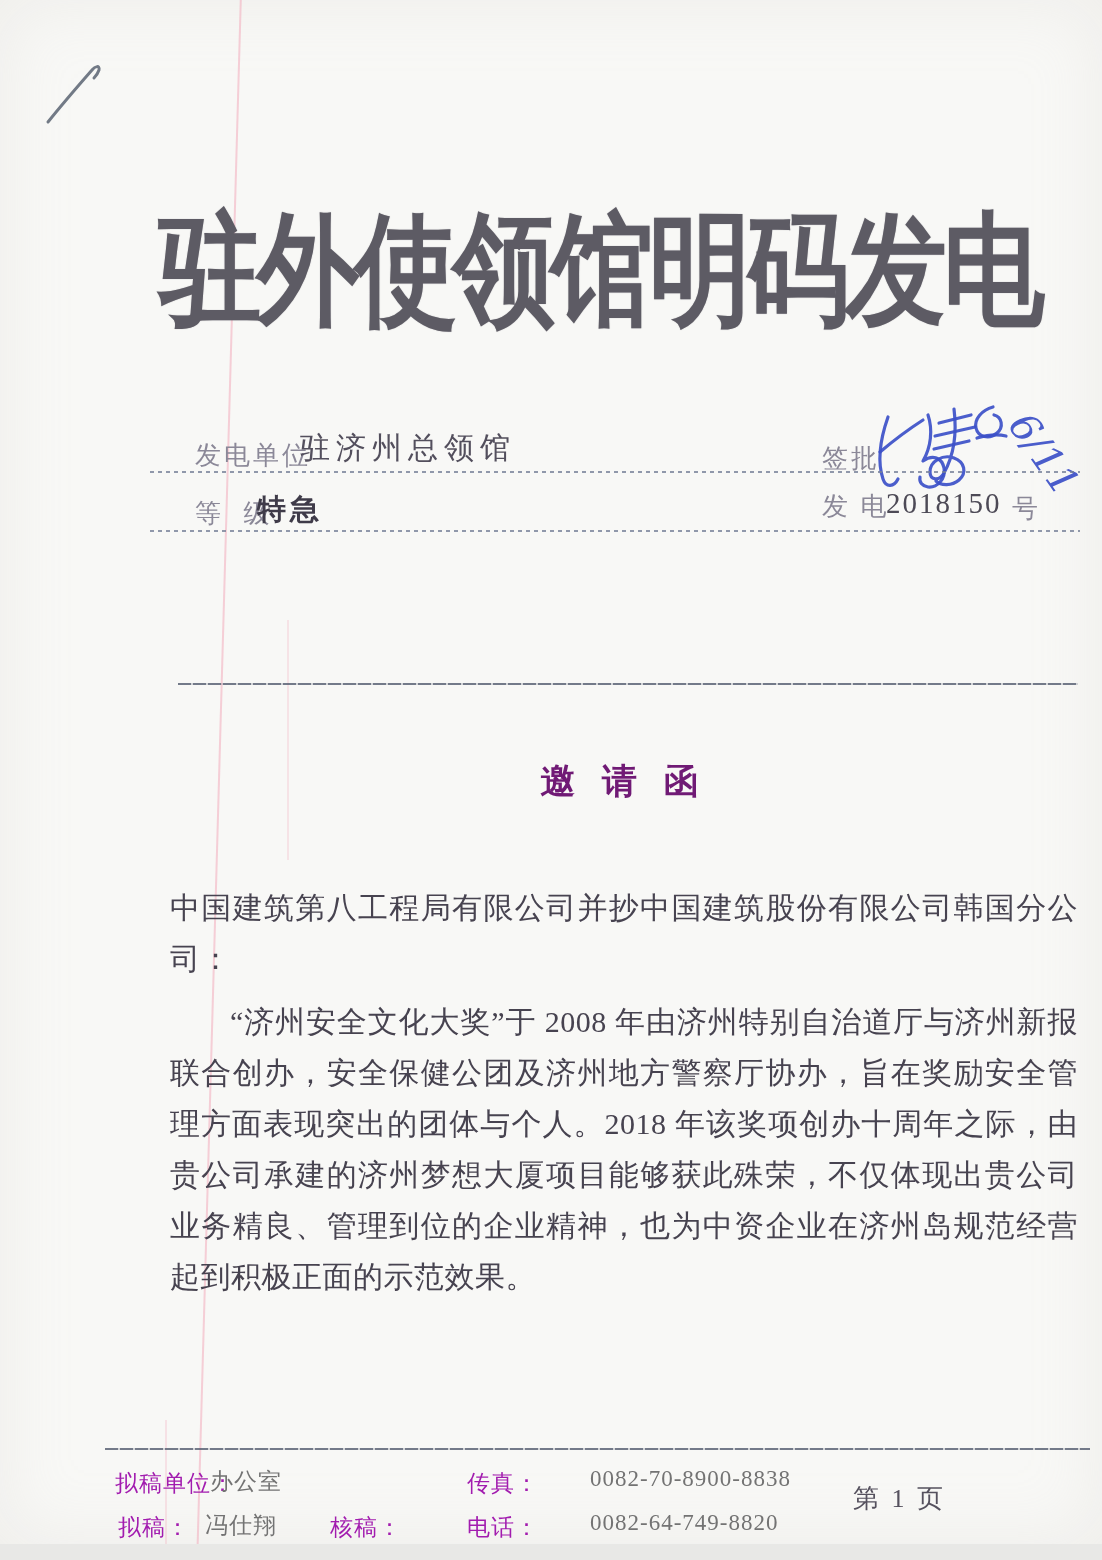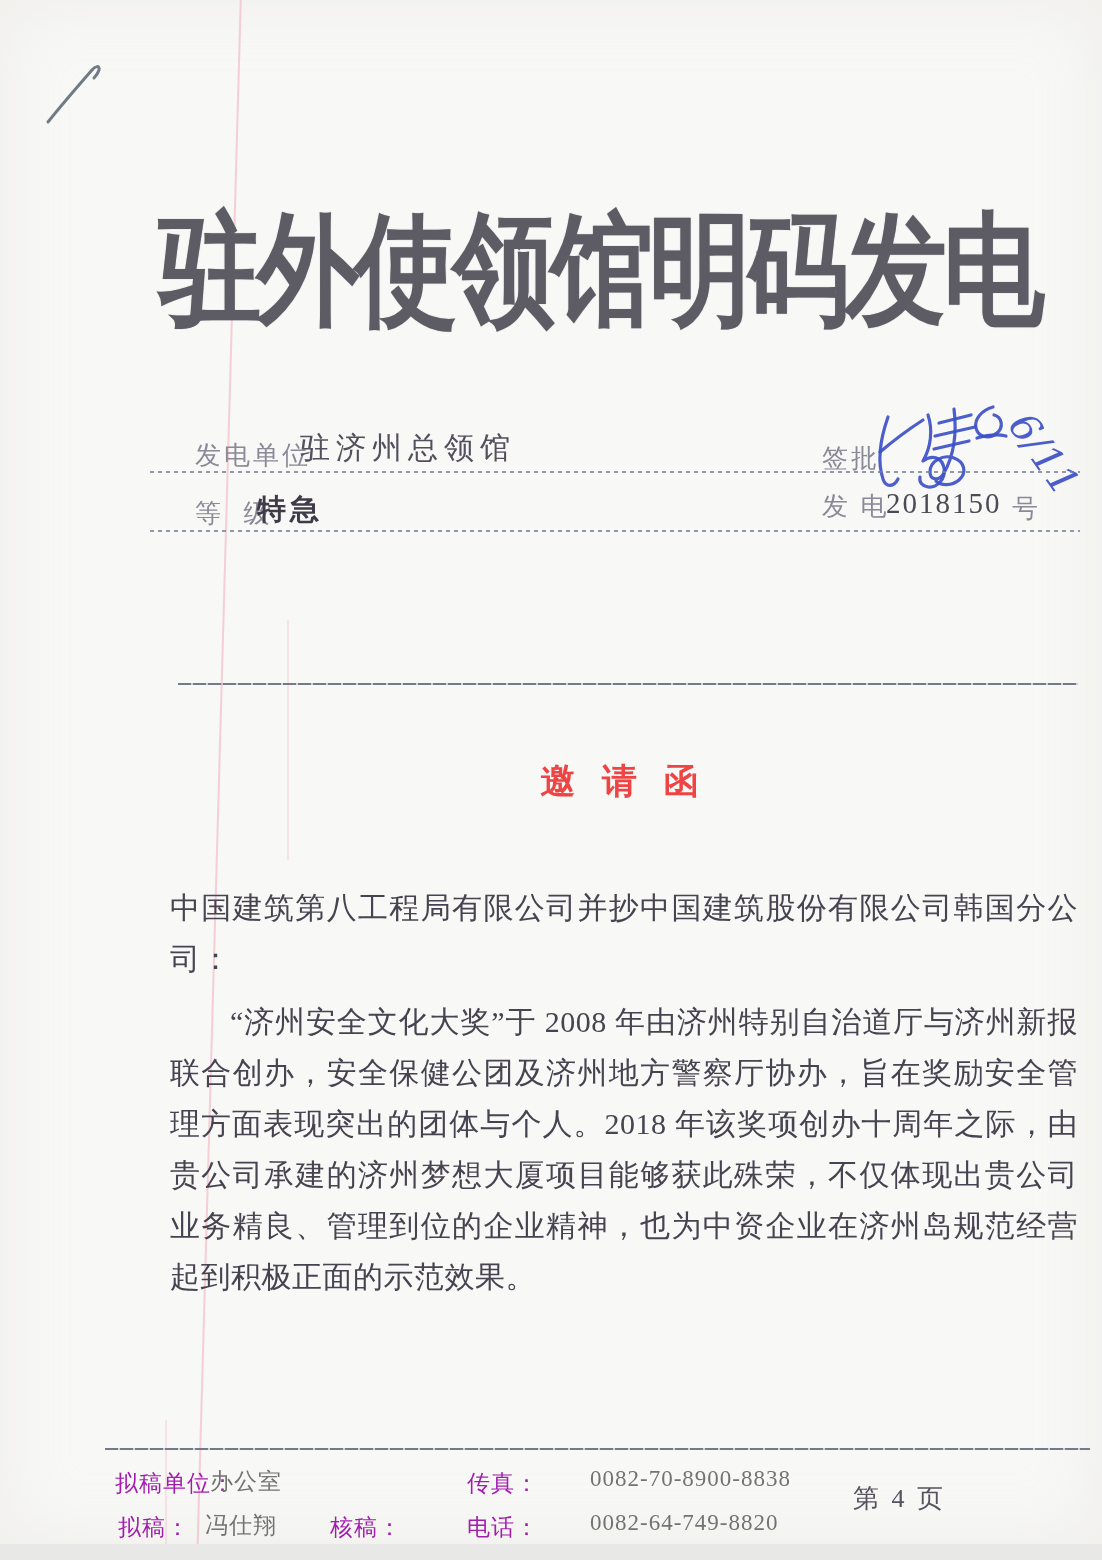--- a/index.html
+++ b/index.html
@@ -82,21 +82,21 @@
   .signature-svg text { fill: #3c50c8; font-family: "DejaVu Serif", serif; font-style: italic; font-size: 40px; opacity: .92; }
 
   .letter-title {
     position: absolute;
     left: 170px; top: 758px; width: 908px;
     margin: 0;
     text-align: center;
     font-size: 35px;
     font-weight: bold;
     letter-spacing: 9px;
-    color: #ef4444;
+    color: #701a75;
   }
 
   .letter-body {
     position: absolute;
     left: 170px; top: 882px; width: 908px;
     font-size: 30px;
     line-height: 51px;
     letter-spacing: 0.5px;
     text-align: justify;
     color: #474350;
@@ -160,21 +160,21 @@
     <p class="indent">“济州安全文化大奖”于 2008 年由济州特别自治道厅与济州新报联合创办，安全保健公团及济州地方警察厅协办，旨在奖励安全管理方面表现突出的团体与个人。2018 年该奖项创办十周年之际，由贵公司承建的济州梦想大厦项目能够获此殊荣，不仅体现出贵公司业务精良、管理到位的企业精神，也为中资企业在济州岛规范经营起到积极正面的示范效果。</p>
   </div>
 
   <div class="rule solid" style="left:105px; top:1448px; width:985px; height:2px;"></div>
 
   <span class="footer-text" style="left:115px; top:1468px;">拟稿单位：</span>
   <span class="footer-text value" style="left:210px; top:1466px;">办公室</span>
   <span class="footer-text" style="left:467px; top:1468px;">传真：</span>
   <span class="footer-text value" style="left:590px; top:1466px;">0082-70-8900-8838</span>
 
-  <span class="page-indicator">第 4 页</span>
+  <span class="page-indicator">第 1 页</span>
 
   <span class="footer-text" style="left:118px; top:1512px;">拟稿：</span>
   <span class="footer-text value" style="left:205px; top:1510px;">冯仕翔</span>
   <span class="footer-text" style="left:330px; top:1512px;">核稿：</span>
   <span class="footer-text value" style="left:418px; top:1510px;"></span>
   <span class="footer-text" style="left:467px; top:1512px;">电话：</span>
   <span class="footer-text value" style="left:590px; top:1510px;">0082-64-749-8820</span>
 
 </div>
 

